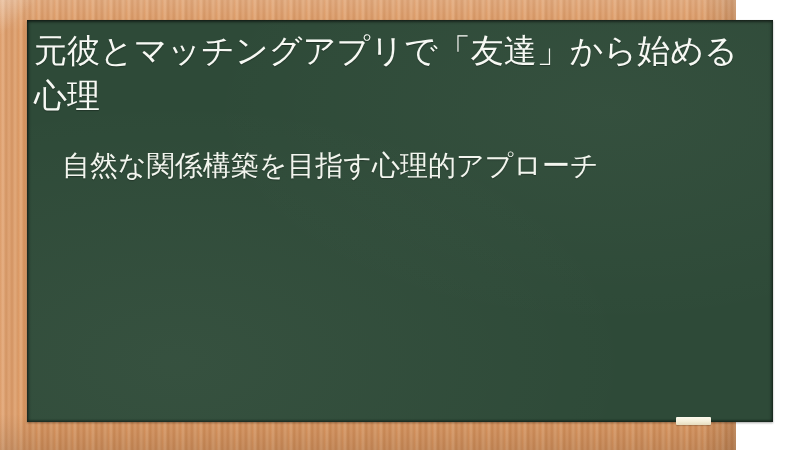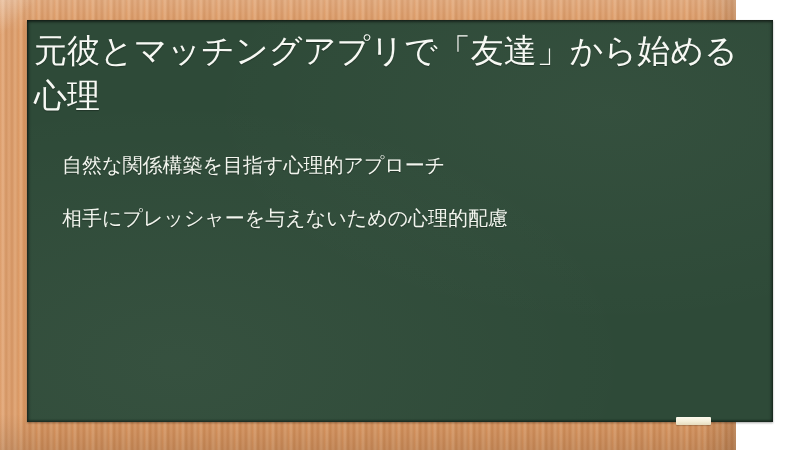--- a/index.html
+++ b/index.html
@@ -96,21 +96,21 @@
   }
 
   #bullet-list {
     list-style: none;
     margin-top: 21px;
     padding-left: 28px;
   }
 
   .bullet-item {
     color: #f2f5ee;
-    font-size: 20px;
+    font-size: 28px;
     line-height: 53px;
     font-weight: 400;
     white-space: nowrap;
     text-shadow: 0 1px 1px rgba(0,0,0,0.28);
   }
 
   
   #chalk-stick {
     position: absolute;
     left: 676px;
@@ -133,21 +133,20 @@
   <div id="chalkboard">
 
     <div id="board-dust"></div>
 
     <div id="board-content">
 
       <h1 id="board-title">元彼とマッチングアプリで「友達」から始める心理</h1>
 
       <ul id="bullet-list">
         <li class="bullet-item">自然な関係構築を目指す心理的アプローチ</li>
-        <li class="bullet-item">相手にプレッシャーを与えないための心理的配慮</li>
       </ul>
 
     </div>
   </div>
 
   <div id="chalk-stick"></div>
 
 </div>
 
 </body></html>

